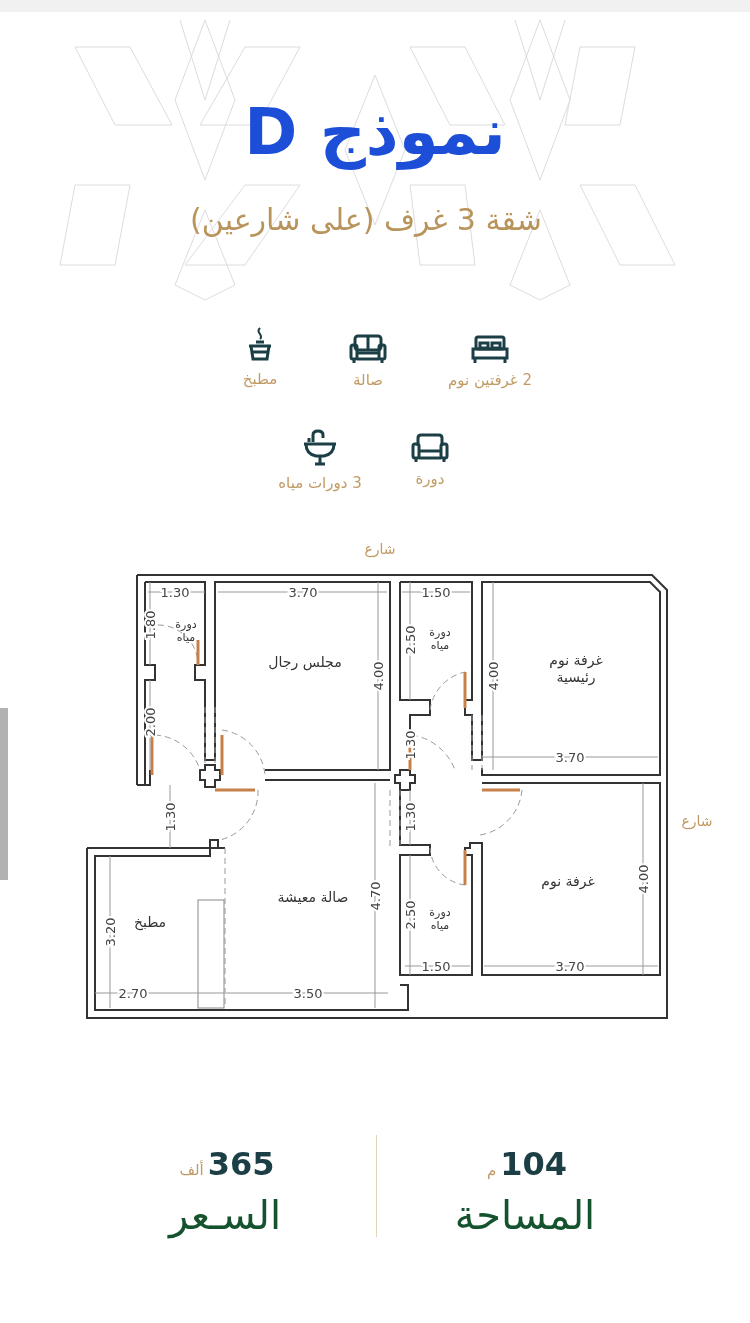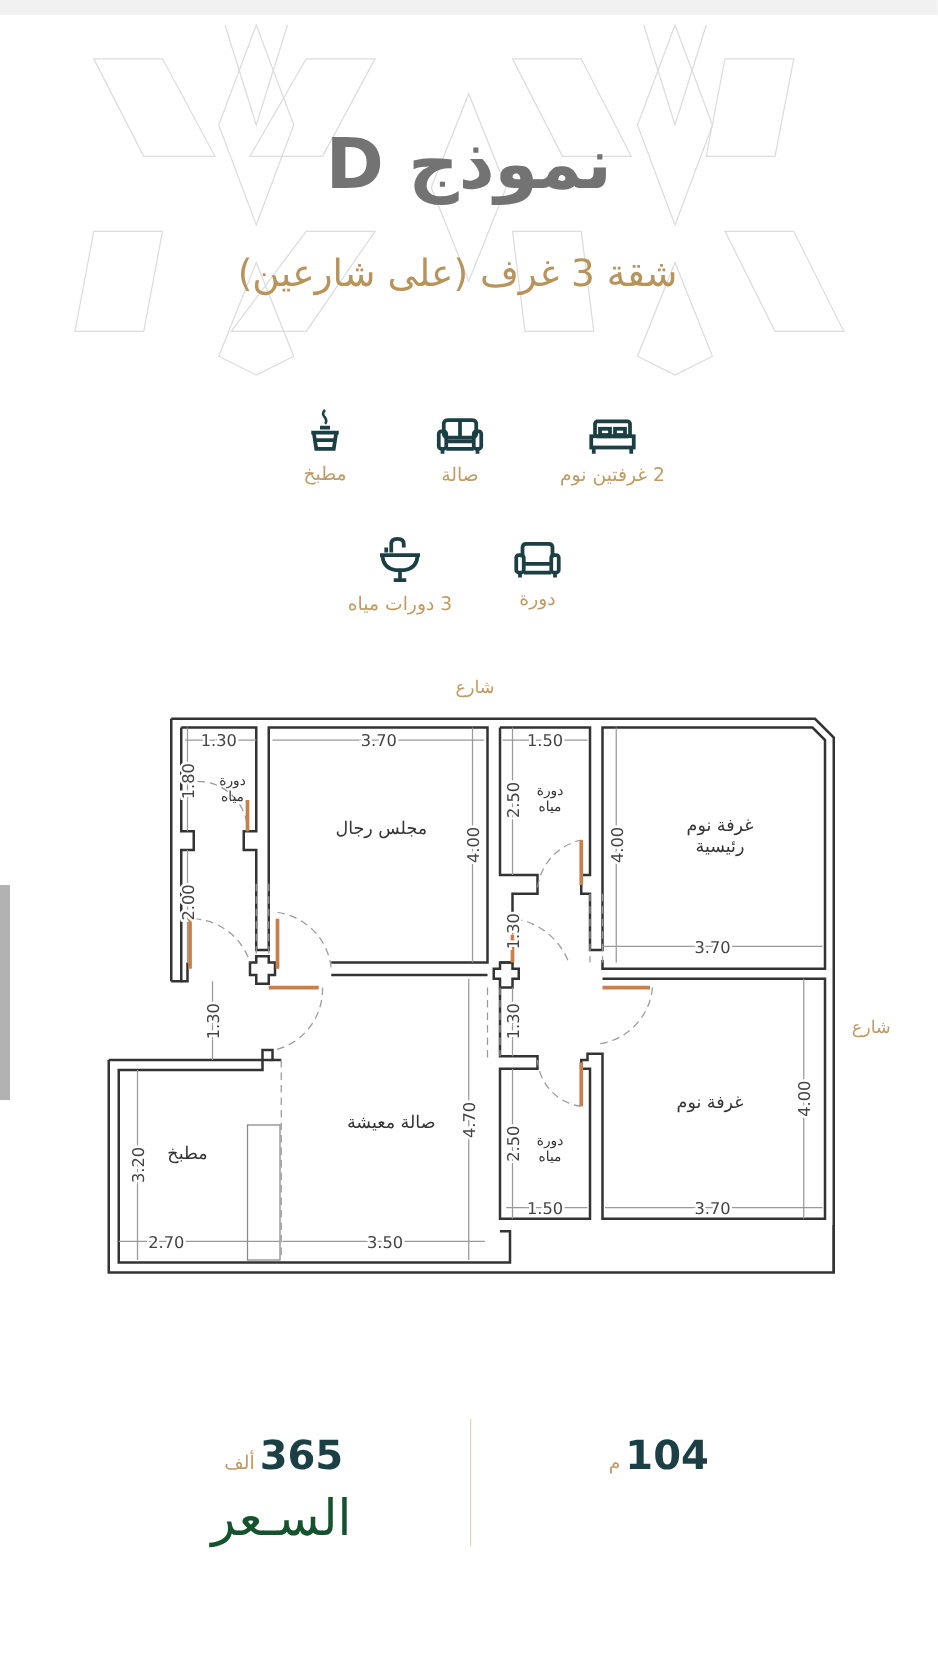--- a/index.html
+++ b/index.html
@@ -1,20 +1,20 @@
 <!DOCTYPE html>
 <html><head>
 <meta charset="utf-8">
 <style>
   html, body { margin: 0; padding: 0; background: #ffffff; }
   body { width: 750px; height: 1323px; position: relative; overflow: hidden; font-family: "DejaVu Sans", sans-serif; }
   .topbar { position: absolute; left: 0; top: 0; width: 750px; height: 12px; background: #f1f1f1; }
   .scrollbar { position: absolute; left: 0; top: 708px; width: 8px; height: 172px; background: #b2b2b2; }
   .pattern { position: absolute; left: 0; top: 12px; width: 750px; height: 290px; }
-  .title { position: absolute; left: 0; width: 750px; top: 92px; text-align: center; font-size: 56px; font-weight: bold; color: #737373; direction: rtl; line-height: 80px; }
+  .title { position: absolute; left: 0; width: 750px; top: 92px; text-align: center; font-size: 64px; font-weight: bold; color: #1d4ed8; direction: rtl; line-height: 80px; }
   .subtitle { position: absolute; left: 0; width: 732px; top: 200px; text-align: center; font-size: 30px; color: #b8935a; direction: rtl; line-height: 40px; }
   .amenity { position: absolute; text-align: center; direction: rtl; }
   .amenity svg { display: block; margin: 0 auto; }
   .amenity .lbl { font-size: 15px; color: #c19a63; margin-top: 6px; white-space: nowrap; }
   .plan { position: absolute; left: 0; top: 530px; width: 750px; height: 500px; }
   .plan text { font-family: "DejaVu Sans", sans-serif; }
   .stat { position: absolute; text-align: center; direction: rtl; }
   .stat .num { font-size: 32px; font-weight: bold; color: #1b3f44; line-height: 52px; }
   .stat .unit { font-size: 15px; color: #c19a63; margin: 0 4px; }
   .stat .cap { font-size: 40px; color: #14532d; line-height: 50px; }
@@ -233,17 +233,18 @@
     <text x="440" y="636" font-size="11"><tspan x="440">دورة</tspan><tspan x="440" dy="1.2em">مياه</tspan></text>
     <text x="440" y="916" font-size="11"><tspan x="440">دورة</tspan><tspan x="440" dy="1.2em">مياه</tspan></text>
     <text x="380" y="554" fill="#c19a63">شارع</text>
     <text x="697" y="826" fill="#c19a63">شارع</text>
   </g>
 </svg>
 
 <div class="divider"></div>
 <div class="stat" style="left:430px; top:1138px; width:190px;">
   <div><span class="num">104</span><span class="unit">م</span></div>
+  <div class="cap">المساحة</div>
 </div>
 <div class="stat" style="left:130px; top:1138px; width:190px;">
   <div><span class="num">365</span><span class="unit">ألف</span></div>
   <div class="cap">السـعر</div>
 </div>
 
 </body></html>

